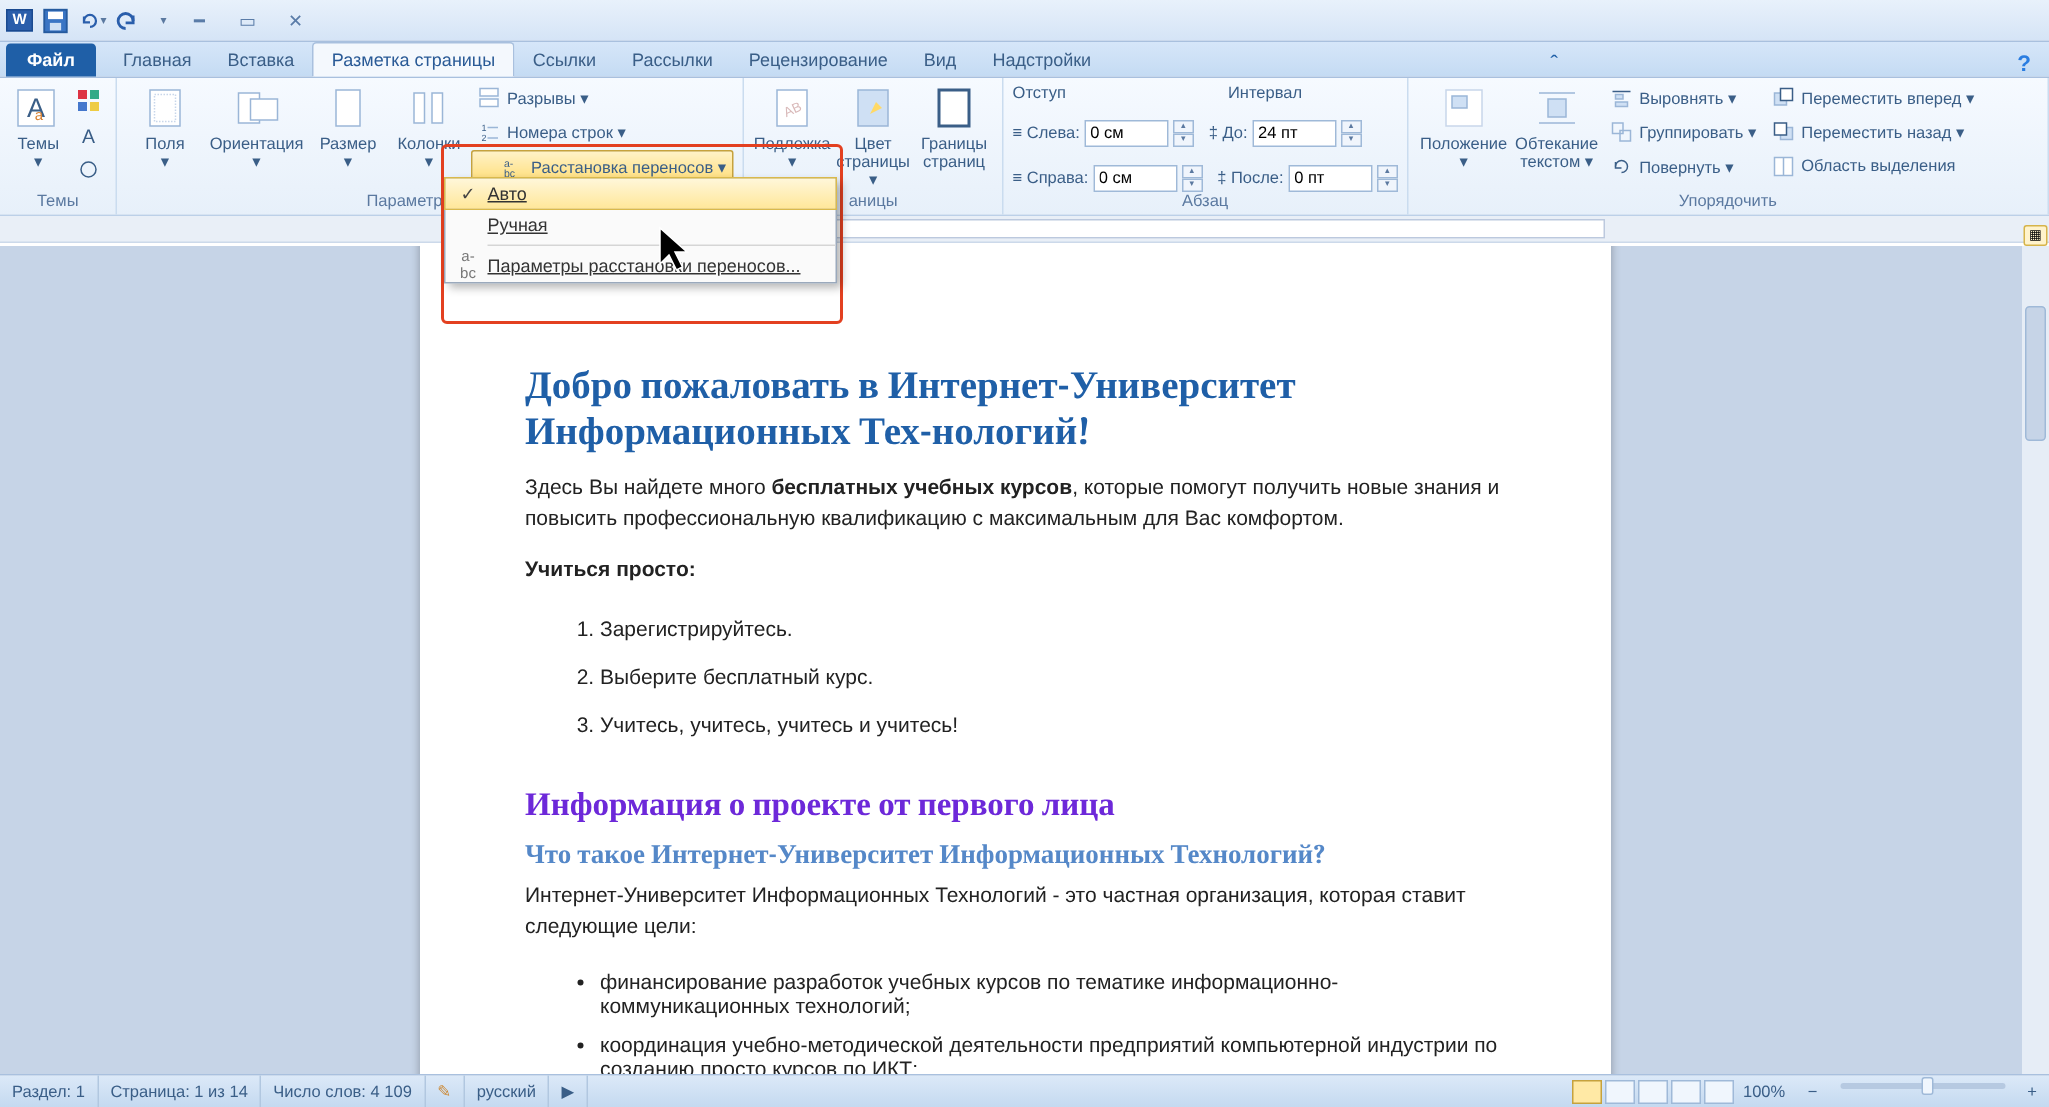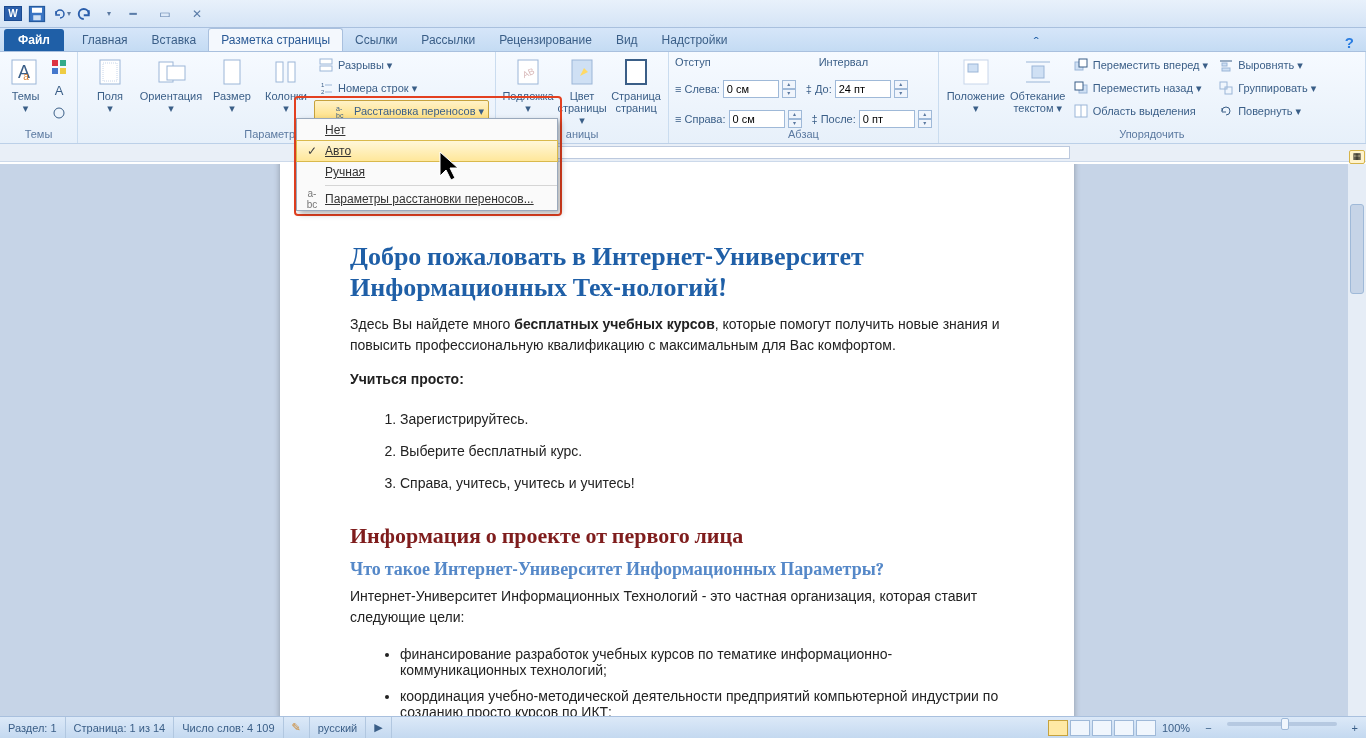--- a/index.html
+++ b/index.html
@@ -42,21 +42,21 @@
 
 .ruler { height: 18px; background: #e9eff7; border-bottom: 1px solid #ccd9ea; position: relative; }
 .ruler .inner { position: absolute; left: 296px; right: 296px; top: 2px; bottom: 2px; background: #fff; border: 1px solid #bcc9de; }
 
 
 .docarea { position: absolute; top: 164px; bottom: 22px; left: 0; right: 0; background: #c6d4e7; overflow: hidden; }
 .page { position: absolute; top: -12px; left: 280px; width: 794px; min-height: 1100px; background: #fff; box-shadow: 0 2px 6px rgba(0,0,0,0.3); padding: 90px 70px 40px 70px; font-family: "Trebuchet MS", Verdana, sans-serif; color: #222; }
 .page h1 { color: #1f5fa7; font-family: "Cambria", Georgia, serif; font-size: 26px; line-height: 1.2; margin-bottom: 10px; }
 .page p { font-size: 14px; line-height: 1.45; margin-bottom: 14px; }
 .page .bold { font-weight: bold; }
-.page h2 { color: #7f1d1d; font-family: "Cambria", Georgia, serif; font-size: 22px; margin: 24px 0 10px; }
+.page h2 { color: #6d28d9; font-family: "Cambria", Georgia, serif; font-size: 22px; margin: 24px 0 10px; }
 .page h3 { color: #5588c8; font-family: "Cambria", Georgia, serif; font-size: 18px; margin-bottom: 6px; }
 .page ol { margin-left: 50px; margin-bottom: 16px; }
 .page ol li { font-size: 14px; padding: 8px 0; }
 .page ul { margin-left: 50px; list-style: disc; }
 .page ul li { font-size: 14px; padding: 5px 0; }
 
 .vscroll { position: absolute; top: 164px; bottom: 22px; right: 0; width: 18px; background: #e6edf6; }
 .vscroll .thumb { position: absolute; top: 40px; left: 2px; right: 2px; height: 90px; background: #c6d4e7; border: 1px solid #9fb9d8; border-radius: 3px; }
 .vsidetool { position: absolute; top: 150px; right: 1px; width: 16px; height: 14px; background: #fff3cc; border: 1px solid #d6b44a; border-radius: 2px; font-size: 9px; text-align: center; }
 
@@ -230,21 +230,21 @@
               <rect x="6" y="4" width="20" height="24" fill="#cfe0f4" stroke="#9bb6d7"></rect>
               <path d="M14 20 L18 12 L22 16 Z" fill="#ffd966"></path>
             </svg></div>
           <span>Цвет</span>
           <span>страницы ▾</span>
         </div>
       <div class="bigbtn">
           <div class="ico"><svg viewBox="0 0 32 32">
               <rect x="6" y="4" width="20" height="24" fill="#fff" stroke="#3a5e87" stroke-width="2"></rect>
             </svg></div>
-          <span>Страница</span>
+          <span>Границы</span>
           <span>страниц</span>
         </div>
     </div>
     <div class="group-label">аницы</div>
   </div>
 
   <div class="group">
     <div class="group-body" style="flex-direction:column;gap:12px;padding-top:2px">
       <div style="display:flex;gap:20px">
         <div style="font-size:11px;color:#3a5e87">Отступ</div>
@@ -305,104 +305,100 @@
               <rect x="10" y="10" width="12" height="12" fill="#cfe0f4" stroke="#9bb6d7"></rect>
               <line x1="4" y1="6" x2="28" y2="6" stroke="#9bb6d7"></line>
               <line x1="4" y1="26" x2="28" y2="26" stroke="#9bb6d7"></line>
             </svg></div>
           <span>Обтекание</span>
           <span>текстом ▾</span>
         </div>
       <div class="smallcol">
         <div class="smallbtn">
             <span class="ico"><svg viewBox="0 0 16 16">
-                <rect x="2" y="5" width="8" height="8" fill="#cfe0f4" stroke="#9bb6d7"></rect>
-                <rect x="6" y="2" width="8" height="8" fill="#fff" stroke="#3a5e87"></rect>
-              </svg></span>
-            <span>Переместить вперед ▾</span>
-          </div>
-        <div class="smallbtn">
-            <span class="ico"><svg viewBox="0 0 16 16">
-                <rect x="6" y="5" width="8" height="8" fill="#cfe0f4" stroke="#9bb6d7"></rect>
-                <rect x="2" y="2" width="8" height="8" fill="#fff" stroke="#3a5e87"></rect>
-              </svg></span>
-            <span>Переместить назад ▾</span>
-          </div>
-        <div class="smallbtn">
-            <span class="ico"><svg viewBox="0 0 16 16">
-                <rect x="2" y="2" width="12" height="12" fill="#fff" stroke="#9bb6d7"></rect>
-                <line x1="8" y1="2" x2="8" y2="14" stroke="#9bb6d7"></line>
-              </svg></span>
-            <span>Область выделения</span>
-          </div>
-      </div>
-      <div class="smallcol">
-        <div class="smallbtn">
-            <span class="ico"><svg viewBox="0 0 16 16">
                 <line x1="2" y1="4" x2="14" y2="4" stroke="#3a5e87"></line>
                 <rect x="4" y="6" width="5" height="3" fill="#cfe0f4" stroke="#9bb6d7"></rect>
                 <rect x="4" y="11" width="8" height="3" fill="#cfe0f4" stroke="#9bb6d7"></rect>
               </svg></span>
             <span>Выровнять ▾</span>
           </div>
         <div class="smallbtn">
             <span class="ico"><svg viewBox="0 0 16 16">
                 <rect x="2" y="2" width="7" height="7" fill="none" stroke="#9bb6d7"></rect>
                 <rect x="7" y="7" width="7" height="7" fill="none" stroke="#9bb6d7"></rect>
               </svg></span>
             <span>Группировать ▾</span>
           </div>
         <div class="smallbtn">
             <span class="ico"><svg viewBox="0 0 16 16">
                 <path d="M4 8 A4 4 0 1 1 8 12" fill="none" stroke="#3a5e87"></path>
                 <path d="M4 5 L4 9 L8 9" fill="none" stroke="#3a5e87"></path>
               </svg></span>
             <span>Повернуть ▾</span>
+          </div>
+      </div>
+      <div class="smallcol">
+        <div class="smallbtn">
+            <span class="ico"><svg viewBox="0 0 16 16">
+                <rect x="2" y="5" width="8" height="8" fill="#cfe0f4" stroke="#9bb6d7"></rect>
+                <rect x="6" y="2" width="8" height="8" fill="#fff" stroke="#3a5e87"></rect>
+              </svg></span>
+            <span>Переместить вперед ▾</span>
+          </div>
+        <div class="smallbtn">
+            <span class="ico"><svg viewBox="0 0 16 16">
+                <rect x="6" y="5" width="8" height="8" fill="#cfe0f4" stroke="#9bb6d7"></rect>
+                <rect x="2" y="2" width="8" height="8" fill="#fff" stroke="#3a5e87"></rect>
+              </svg></span>
+            <span>Переместить назад ▾</span>
+          </div>
+        <div class="smallbtn">
+            <span class="ico"><svg viewBox="0 0 16 16">
+                <rect x="2" y="2" width="12" height="12" fill="#fff" stroke="#9bb6d7"></rect>
+                <line x1="8" y1="2" x2="8" y2="14" stroke="#9bb6d7"></line>
+              </svg></span>
+            <span>Область выделения</span>
           </div>
       </div>
     </div>
     <div class="group-label">Упорядочить</div>
   </div>
 </div>
 
 <div class="ruler">
     <div class="inner"></div>
   </div>
 
 <div class="docarea">
   <div class="page">
     <h1>Добро пожаловать в Интернет-Университет Информационных Тех-нологий!</h1>
     <p><span>Здесь Вы найдете много </span><span class="bold">бесплатных учебных курсов</span><span>, которые помогут получить новые знания и повысить профессиональную квалификацию с максимальным для Вас комфортом.</span></p>
     <p class="bold">Учиться просто:</p>
     <ol>
       <li>Зарегистрируйтесь.</li>
       <li>Выберите бесплатный курс.</li>
-      <li>Справа, учитесь, учитесь и учитесь!</li>
+      <li>Учитесь, учитесь, учитесь и учитесь!</li>
     </ol>
     <h2>Информация о проекте от первого лица</h2>
-    <h3>Что такое Интернет-Университет Информационных Параметры?</h3>
+    <h3>Что такое Интернет-Университет Информационных Технологий?</h3>
     <p>Интернет-Университет Информационных Технологий - это частная организация, которая ставит следующие цели:</p>
     <ul>
       <li>финансирование разработок учебных курсов по тематике информационно-коммуникационных технологий;</li>
       <li>координация учебно-методической деятельности предприятий компьютерной индустрии по созданию просто курсов по ИКТ:</li>
     </ul>
   </div>
 </div>
 
 <div class="vscroll">
     <div class="thumb"></div>
   </div>
 <div class="vsidetool">▦</div>
 
 <div class="highlight-box"></div>
 <div class="dropdown">
-  <div class="row">
-      <span class="chk"></span>
-      <span><span class="mnemonic">Нет</span></span>
-    </div>
   <div class="row hover">
       <span class="chk">✓</span>
       <span><span class="mnemonic">Авто</span></span>
     </div>
   <div class="row">
       <span class="chk"></span>
       <span><span class="mnemonic">Ручная</span></span>
     </div>
   <div class="sep"></div>
   <div class="row">

